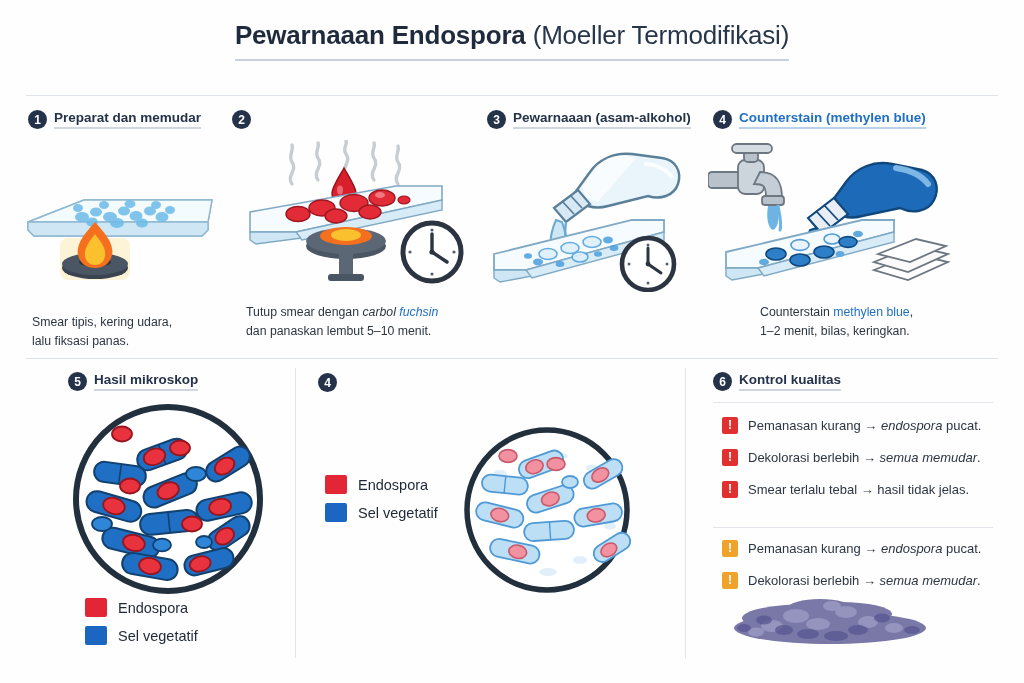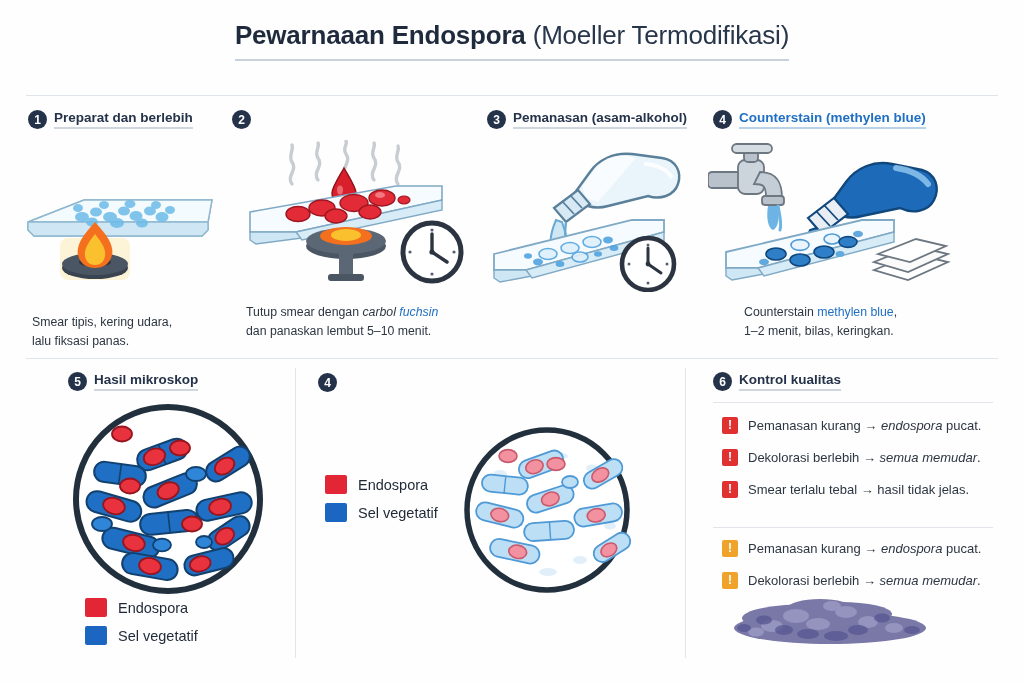--- a/index.html
+++ b/index.html
@@ -86,21 +86,21 @@
     </div>
   </div>
 
   <div class="rule-top"></div>
   <div class="rule-mid"></div>
   <div class="vdiv" style="left:295px; top:368px; height:290px;"></div>
   <div class="vdiv" style="left:685px; top:368px; height:290px;"></div>
 
   <div class="step-head" style="left:28px; top:110px;">
     <div class="badge">1</div>
-    <div class="step-title">Preparat dan berlebih</div>
+    <div class="step-title">Preparat dan memudar</div>
   </div>
 
   <svg class="illus" style="left:22px; top:160px;" width="215" height="130" viewBox="0 0 215 130">
     <rect x="38" y="78" width="70" height="42" rx="8" fill="#fdf3d6"></rect>
     <g>
       <path d="M6 62 L62 40 L190 40 L186 62 L186 70 L180 76 L12 76 L6 70 Z" fill="#fafdff" stroke="#8fb8cf" stroke-width="1.6"></path>
       <path d="M6 62 L62 40 L190 40 L186 62 Z" fill="#f4fbff" stroke="#8fb8cf" stroke-width="1.4"></path>
       <path d="M6 62 L6 70 L12 76 L180 76 L186 70 L186 62 Z" fill="#cfe7f4" stroke="#8fb8cf" stroke-width="1.4"></path>
     </g>
     <g fill="#6cbbe8" opacity="0.85">
@@ -187,21 +187,21 @@
     </g>
   </svg>
 
   <div class="caption" style="left:246px; top:303px; width:230px;">
     <span>Tutup smear dengan </span><i>carbol </i><span class="blue">fuchsin</span><br>
     <span>dan panaskan lembut 5–10 menit.</span>
   </div>
 
   <div class="step-head" style="left:487px; top:110px;">
     <div class="badge">3</div>
-    <div class="step-title">Pemanasan (asam-alkohol)</div>
+    <div class="step-title">Pewarnaaan (asam-alkohol)</div>
   </div>
 
   <svg class="illus" style="left:486px; top:142px;" width="215" height="150" viewBox="0 0 215 150">
     <g>
       <path d="M88 52 L104 30 C112 18 128 10 146 12 L176 16 C190 18 196 30 192 42 C188 54 174 58 162 54 L122 64 C108 68 94 64 88 52 Z" fill="#e9f4fb" stroke="#5a7f99" stroke-width="2.4"></path>
       <path d="M96 44 L110 26 C118 16 130 12 142 14 L150 16 L112 60 L100 56 Z" fill="#ffffff" opacity="0.7"></path>
       <path d="M68 66 L92 48 L104 62 L80 80 Z" fill="#d6e9f4" stroke="#5a7f99" stroke-width="2.2"></path>
       <line x1="76" y1="59" x2="88" y2="72" stroke="#5a7f99" stroke-width="1.8"></line>
       <line x1="84" y1="53" x2="96" y2="66" stroke="#5a7f99" stroke-width="1.8"></line>
       <path d="M158 22 C170 22 182 28 186 36" stroke="#ffffff" stroke-width="4" fill="none" opacity="0.8"></path>
@@ -282,21 +282,21 @@
       <ellipse cx="150" cy="92" rx="5" ry="3.2" fill="#62a9dd"></ellipse>
       <ellipse cx="132" cy="112" rx="4.4" ry="3" fill="#62a9dd"></ellipse>
     </g>
     <g>
       <path d="M166 128 L206 112 L240 120 L200 138 Z" fill="#ffffff" stroke="#6d7782" stroke-width="1.8"></path>
       <path d="M166 120 L206 104 L240 112 L200 130 Z" fill="#fafafa" stroke="#6d7782" stroke-width="1.8"></path>
       <path d="M170 112 L208 97 L238 104 L202 120 Z" fill="#ffffff" stroke="#6d7782" stroke-width="1.8"></path>
     </g>
   </svg>
 
-  <div class="caption" style="left:744px; top:303px; width:240px;">
+  <div class="caption" style="left:760px; top:303px; width:240px;">
     <span>Counterstain </span><span class="blue-n">methylen blue</span><span>,</span><br>
     <span>1–2 menit, bilas, keringkan.</span>
   </div>
 
   <div class="step-head" style="left:68px; top:372px;">
     <div class="badge">5</div>
     <div class="step-title">Hasil mikroskop</div>
   </div>
 
   <svg class="illus" style="left:58px; top:402px;" width="230" height="195" viewBox="0 0 230 195">

